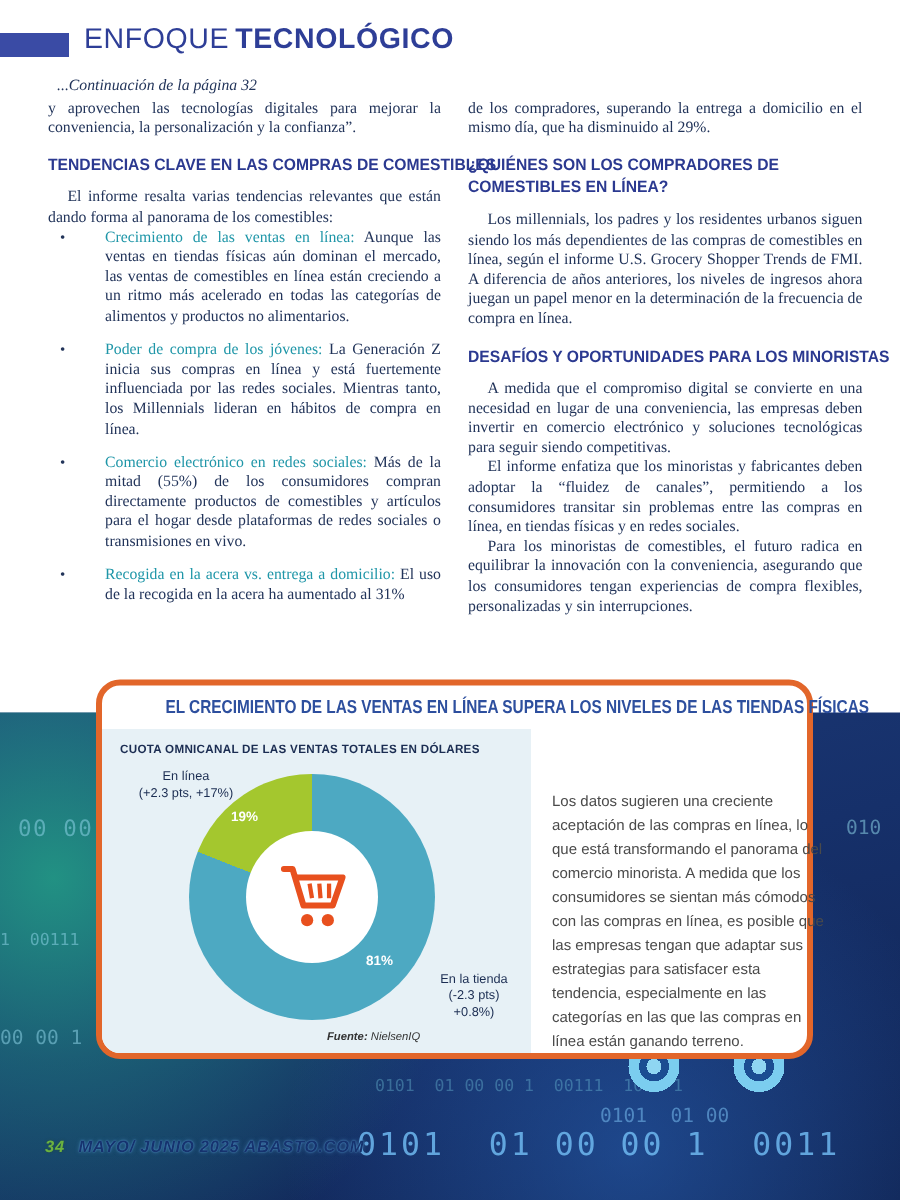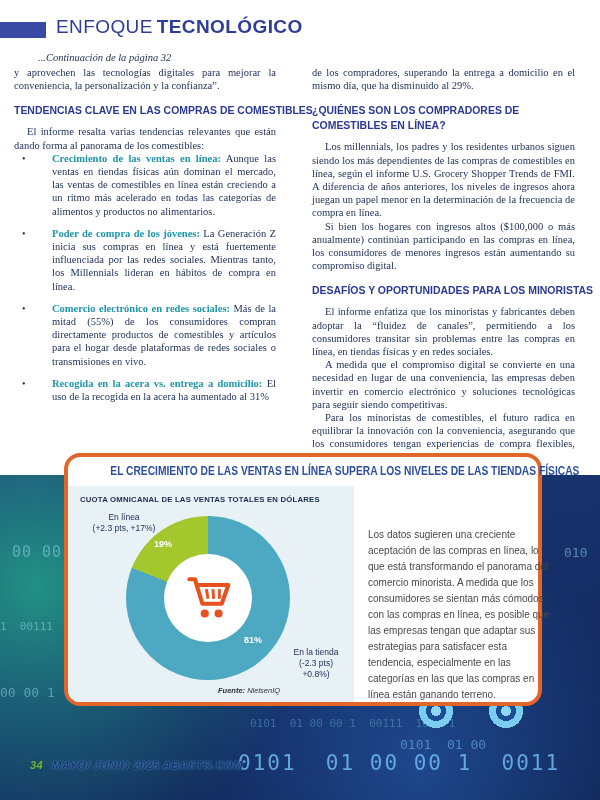--- a/index.html
+++ b/index.html
@@ -10,33 +10,33 @@
   .hdr-bar{position:absolute;left:0;top:22px;width:46px;height:16px;background:#3a4ba5;}
   .hdr-title{position:absolute;left:56px;top:16px;font-family:"Liberation Sans",sans-serif;
              font-size:19px;color:#2e3e97;letter-spacing:.4px;}
   .hdr-title .reg{font-weight:400;}
   .hdr-title .bold{font-weight:700;margin-left:4px;}
 
   .cont-note{position:absolute;left:38px;top:52px;font-style:italic;font-size:10.5px;color:#22345a;}
 
   
   .col{position:absolute;top:66px;font-size:10.5px;line-height:13.2px;text-align:justify;}
-  .col-left{left:14px;width:262px;}
+  .col-left{left:32px;width:262px;}
   .col-right{left:312px;width:263px;}
   .col p{margin:0;}
   .indent{text-indent:13px;}
   .sec-heading{font-family:"Liberation Sans",sans-serif;font-weight:700;font-size:11px;
                color:#2b3990;line-height:15px;margin:11px 0 7px 0;transform:scaleX(.95);
                transform-origin:left;white-space:nowrap;text-align:left;}
   .sec-heading.wrap2{white-space:normal;width:105%;}
   .lead{margin-bottom:11px;}
   .bullets{list-style:none;margin:0;padding:0;}
   .bullets li{position:relative;padding-left:38px;margin-bottom:9px;}
   .bullets li::before{content:"•";position:absolute;left:8px;top:0;color:#22345a;font-size:10px;}
-  .b-title{font-weight:700;color:#1f96a8;}
+  .b-title{font-weight:400;color:#1f96a8;}
 
   
   .bg{position:absolute;left:0;top:475px;width:600px;height:325px;z-index:1;
       background:
         radial-gradient(circle at 6% 34%, rgba(34,150,132,.95) 0, rgba(34,150,132,.45) 20%, rgba(34,150,132,0) 46%),
         radial-gradient(circle at 70% 90%, rgba(45,110,200,.45) 0, rgba(45,110,200,0) 45%),
         linear-gradient(165deg,#1d3a78 0%,#16306a 45%,#102453 100%);}
   .bin{position:absolute;font-family:"DejaVu Sans Mono",monospace;white-space:pre;
        color:rgba(140,210,230,.55);}
   .bin-1{left:12px;top:68px;font-size:15px;letter-spacing:1px;}
@@ -103,24 +103,23 @@
       <li><span class="b-title">Poder de compra de los jóvenes:</span><span> La Generación Z inicia sus compras en línea y está fuertemente influenciada por las redes sociales. Mientras tanto, los Millennials lideran en hábitos de compra en línea.</span></li>
       <li><span class="b-title">Comercio electrónico en redes sociales:</span><span> Más de la mitad (55%) de los consumidores compran directamente productos de comestibles y artículos para el hogar desde plataformas de redes sociales o transmisiones en vivo.</span></li>
       <li><span class="b-title">Recogida en la acera vs. entrega a domicilio:</span><span> El uso de la recogida en la acera ha aumentado al 31%</span></li>
     </ul>
   </div>
 
   <div class="col col-right">
     <p>de los compradores, superando la entrega a domicilio en el mismo día, que ha disminuido al 29%.</p>
     <div class="sec-heading wrap2">¿QUIÉNES SON LOS COMPRADORES DE COMESTIBLES EN LÍNEA?</div>
     <p class="indent">Los millennials, los padres y los residentes urbanos siguen siendo los más dependientes de las compras de comestibles en línea, según el informe U.S. Grocery Shopper Trends de FMI. A diferencia de años anteriores, los niveles de ingresos ahora juegan un papel menor en la determinación de la frecuencia de compra en línea.</p>
-    <p class="indent">Si bien los hogares con ingresos altos ($100,000 o más anualmente) continúan participando en las compras en línea, los consumidores de menores ingresos están aumentando su compromiso digital.</p>
     <div class="sec-heading">DESAFÍOS Y OPORTUNIDADES PARA LOS MINORISTAS</div>
+    <p class="indent">A medida que el compromiso digital se convierte en una necesidad en lugar de una conveniencia, las empresas deben invertir en comercio electrónico y soluciones tecnológicas para seguir siendo competitivas.</p>
     <p class="indent">El informe enfatiza que los minoristas y fabricantes deben adoptar la “fluidez de canales”, permitiendo a los consumidores transitar sin problemas entre las compras en línea, en tiendas físicas y en redes sociales.</p>
-    <p class="indent">A medida que el compromiso digital se convierte en una necesidad en lugar de una conveniencia, las empresas deben invertir en comercio electrónico y soluciones tecnológicas para seguir siendo competitivas.</p>
     <p class="indent">Para los minoristas de comestibles, el futuro radica en equilibrar la innovación con la conveniencia, asegurando que los consumidores tengan experiencias de compra flexibles, personalizadas y sin interrupciones.</p>
   </div>
 
   <div class="bg">
     <span class="bin bin-1">00 00 1</span>
     <span class="bin bin-2">1  00111  1001 1</span>
     <span class="bin bin-3">00 00 1  00</span>
     <span class="bin bin-4">010</span>
     <span class="bin bin-5">0101  01 00 00 1  00111  1001 1</span>
     <span class="bin bin-6">0101  01 00</span>

